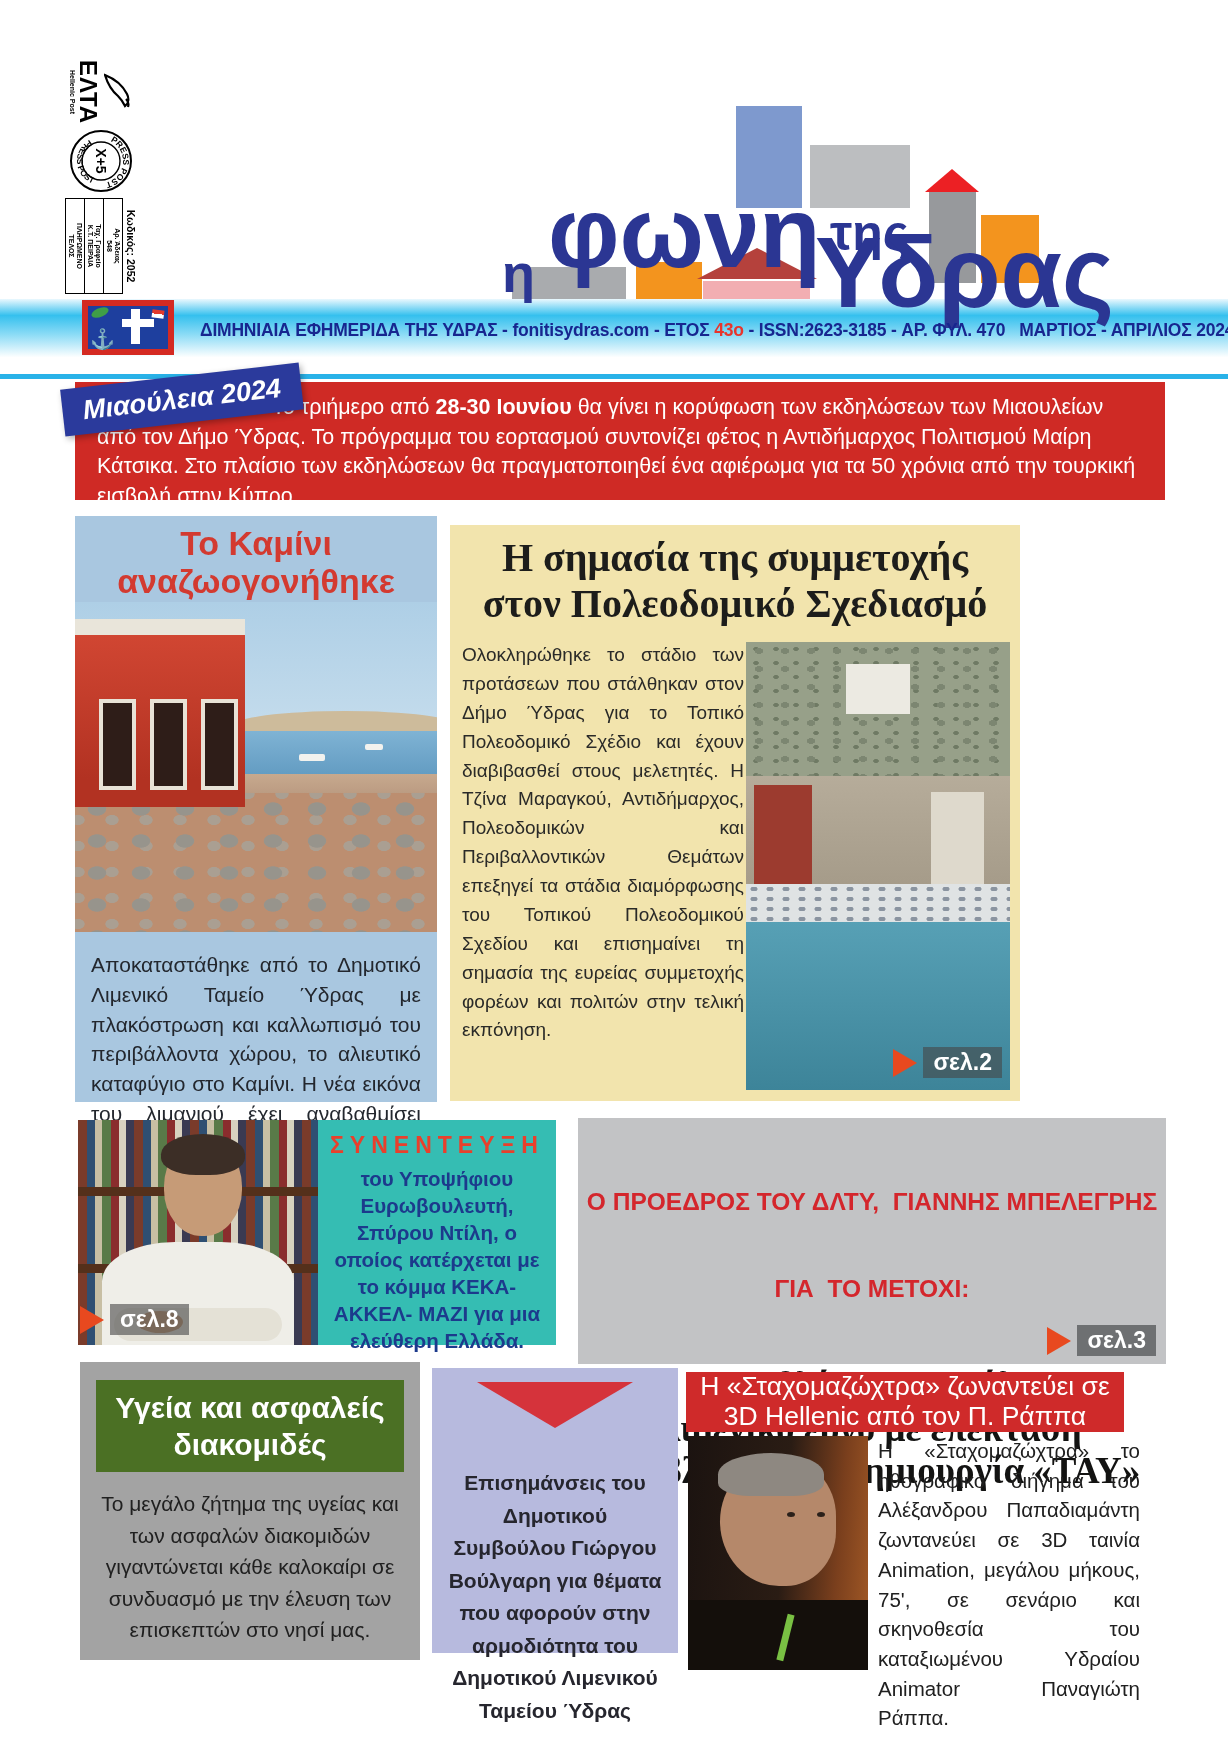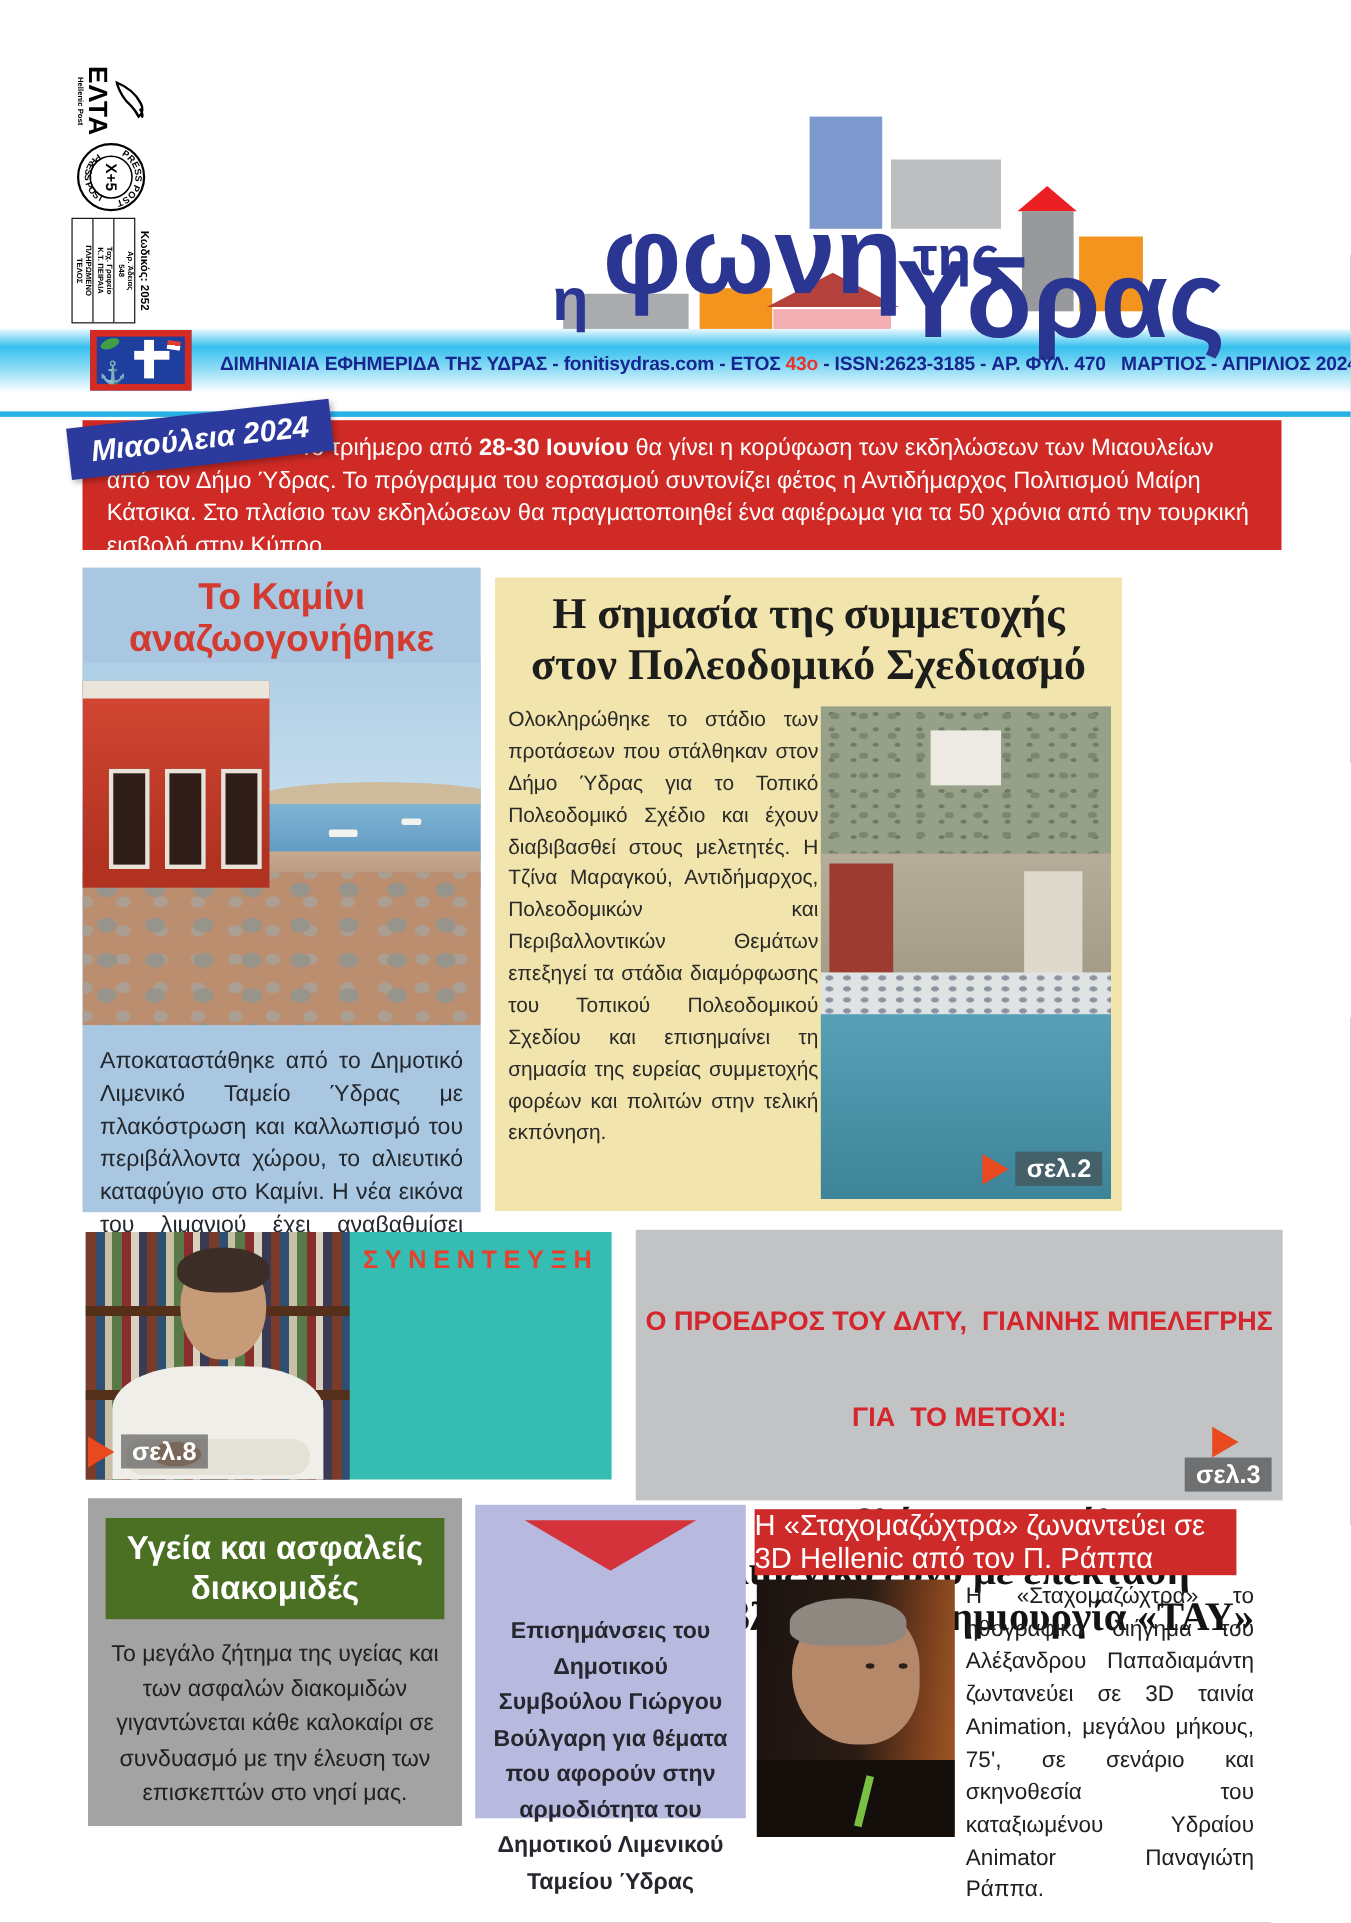--- a/index.html
+++ b/index.html
@@ -147,21 +147,21 @@
   .health-body{margin-top:16px;padding:0 18px;text-align:center;font-size:21px;
     line-height:1.5;color:#202020;}
 
   .voulgaris{left:432px;top:1368px;width:246px;height:285px;background:#b7bade;
     box-sizing:border-box;padding:10px 14px 0 14px;}
   .v-tri{width:0;height:0;border-left:78px solid transparent;border-right:78px solid transparent;
     border-top:46px solid #d5333b;margin:4px auto 8px auto;}
   .v-body{color:#26262e;font-weight:bold;font-size:21px;line-height:1.55;text-align:center;margin-top:39px;}
 
   .rap-head{left:686px;top:1372px;width:438px;height:60px;background:#cf2a2a;color:#fff;
-    font-size:26.5px;line-height:1.12;display:flex;flex-direction:column;align-items:flex-start;
+    font-size:26.5px;line-height:1.12;display:flex;flex-direction:column;align-items:center;
     justify-content:center;text-align:center;}
   .photo-rappas{left:688px;top:1436px;width:180px;height:234px;overflow:hidden;
     background:linear-gradient(95deg,#1b1310 0%,#2a1c14 52%,#7a3f1d 80%,#a35a26 100%);}
   .r-head{position:absolute;left:18%;top:10%;width:64%;height:54%;background:#b5886a;
     border-radius:50% 46% 44% 52%;}
   .r-head::before{content:"";position:absolute;left:-2%;right:10%;top:-5%;height:34%;
     background:#8e8881;border-radius:50% 50% 30% 30%;}
   .r-eye{position:absolute;width:8px;height:5px;background:#2a201a;border-radius:50%;}
   .r-body{position:absolute;left:0;right:0;bottom:0;height:30%;background:#140f0b;}
   .r-lanyard{position:absolute;left:52%;bottom:4%;width:7px;height:20%;background:#79c043;
@@ -308,33 +308,34 @@
       <div class="man-hand"></div>
     </div>
     <div class="pmark" style="left:2px;bottom:10px;">
       <span class="tri"></span>
       <span class="lbl dark">σελ.8</span>
     </div>
   </div>
 
   <div class="abs teal">
     <span class="int-label">ΣΥΝΕΝΤΕΥΞΗ</span>
+    <div class="int-body">του Υποψήφιου Ευρωβουλευτή, Σπύρου Ντίλη, ο οποίος κατέρχεται με το κόμμα ΚΕΚΑ- ΑΚΚΕΛ- ΜΑΖΙ για μια ελεύθερη Ελλάδα.</div>
   </div>
 
   <div class="abs metochi">
     <div class="met-kicker">
       <span style="display:block">Ο ΠΡΟΕΔΡΟΣ ΤΟΥ ΔΛΤΥ,  ΓΙΑΝΝΗΣ ΜΠΕΛΕΓΡΗΣ</span>
       <span style="display:block">ΓΙΑ  ΤΟ ΜΕΤΟΧΙ:</span>
     </div>
     <div class="met-head">
       <span style="display:block">Προβλέπεται μεγάλο</span>
       <span style="display:block">λιμενικό έργο με επέκταση</span>
       <span style="display:block">προβλήτας και δημιουργία «ΤΑΥ»</span>
     </div>
-    <div class="pmark" style="right:10px;bottom:8px;flex-direction:column;">
+    <div class="pmark" style="right:10px;bottom:8px;">
       <span class="tri"></span>
       <span class="lbl solid">σελ.3</span>
     </div>
   </div>
 
   <div class="abs health">
     <div class="health-head">
       <span>
           <span style="display:block">Υγεία και ασφαλείς</span>
           <span style="display:block">διακομιδές</span>

